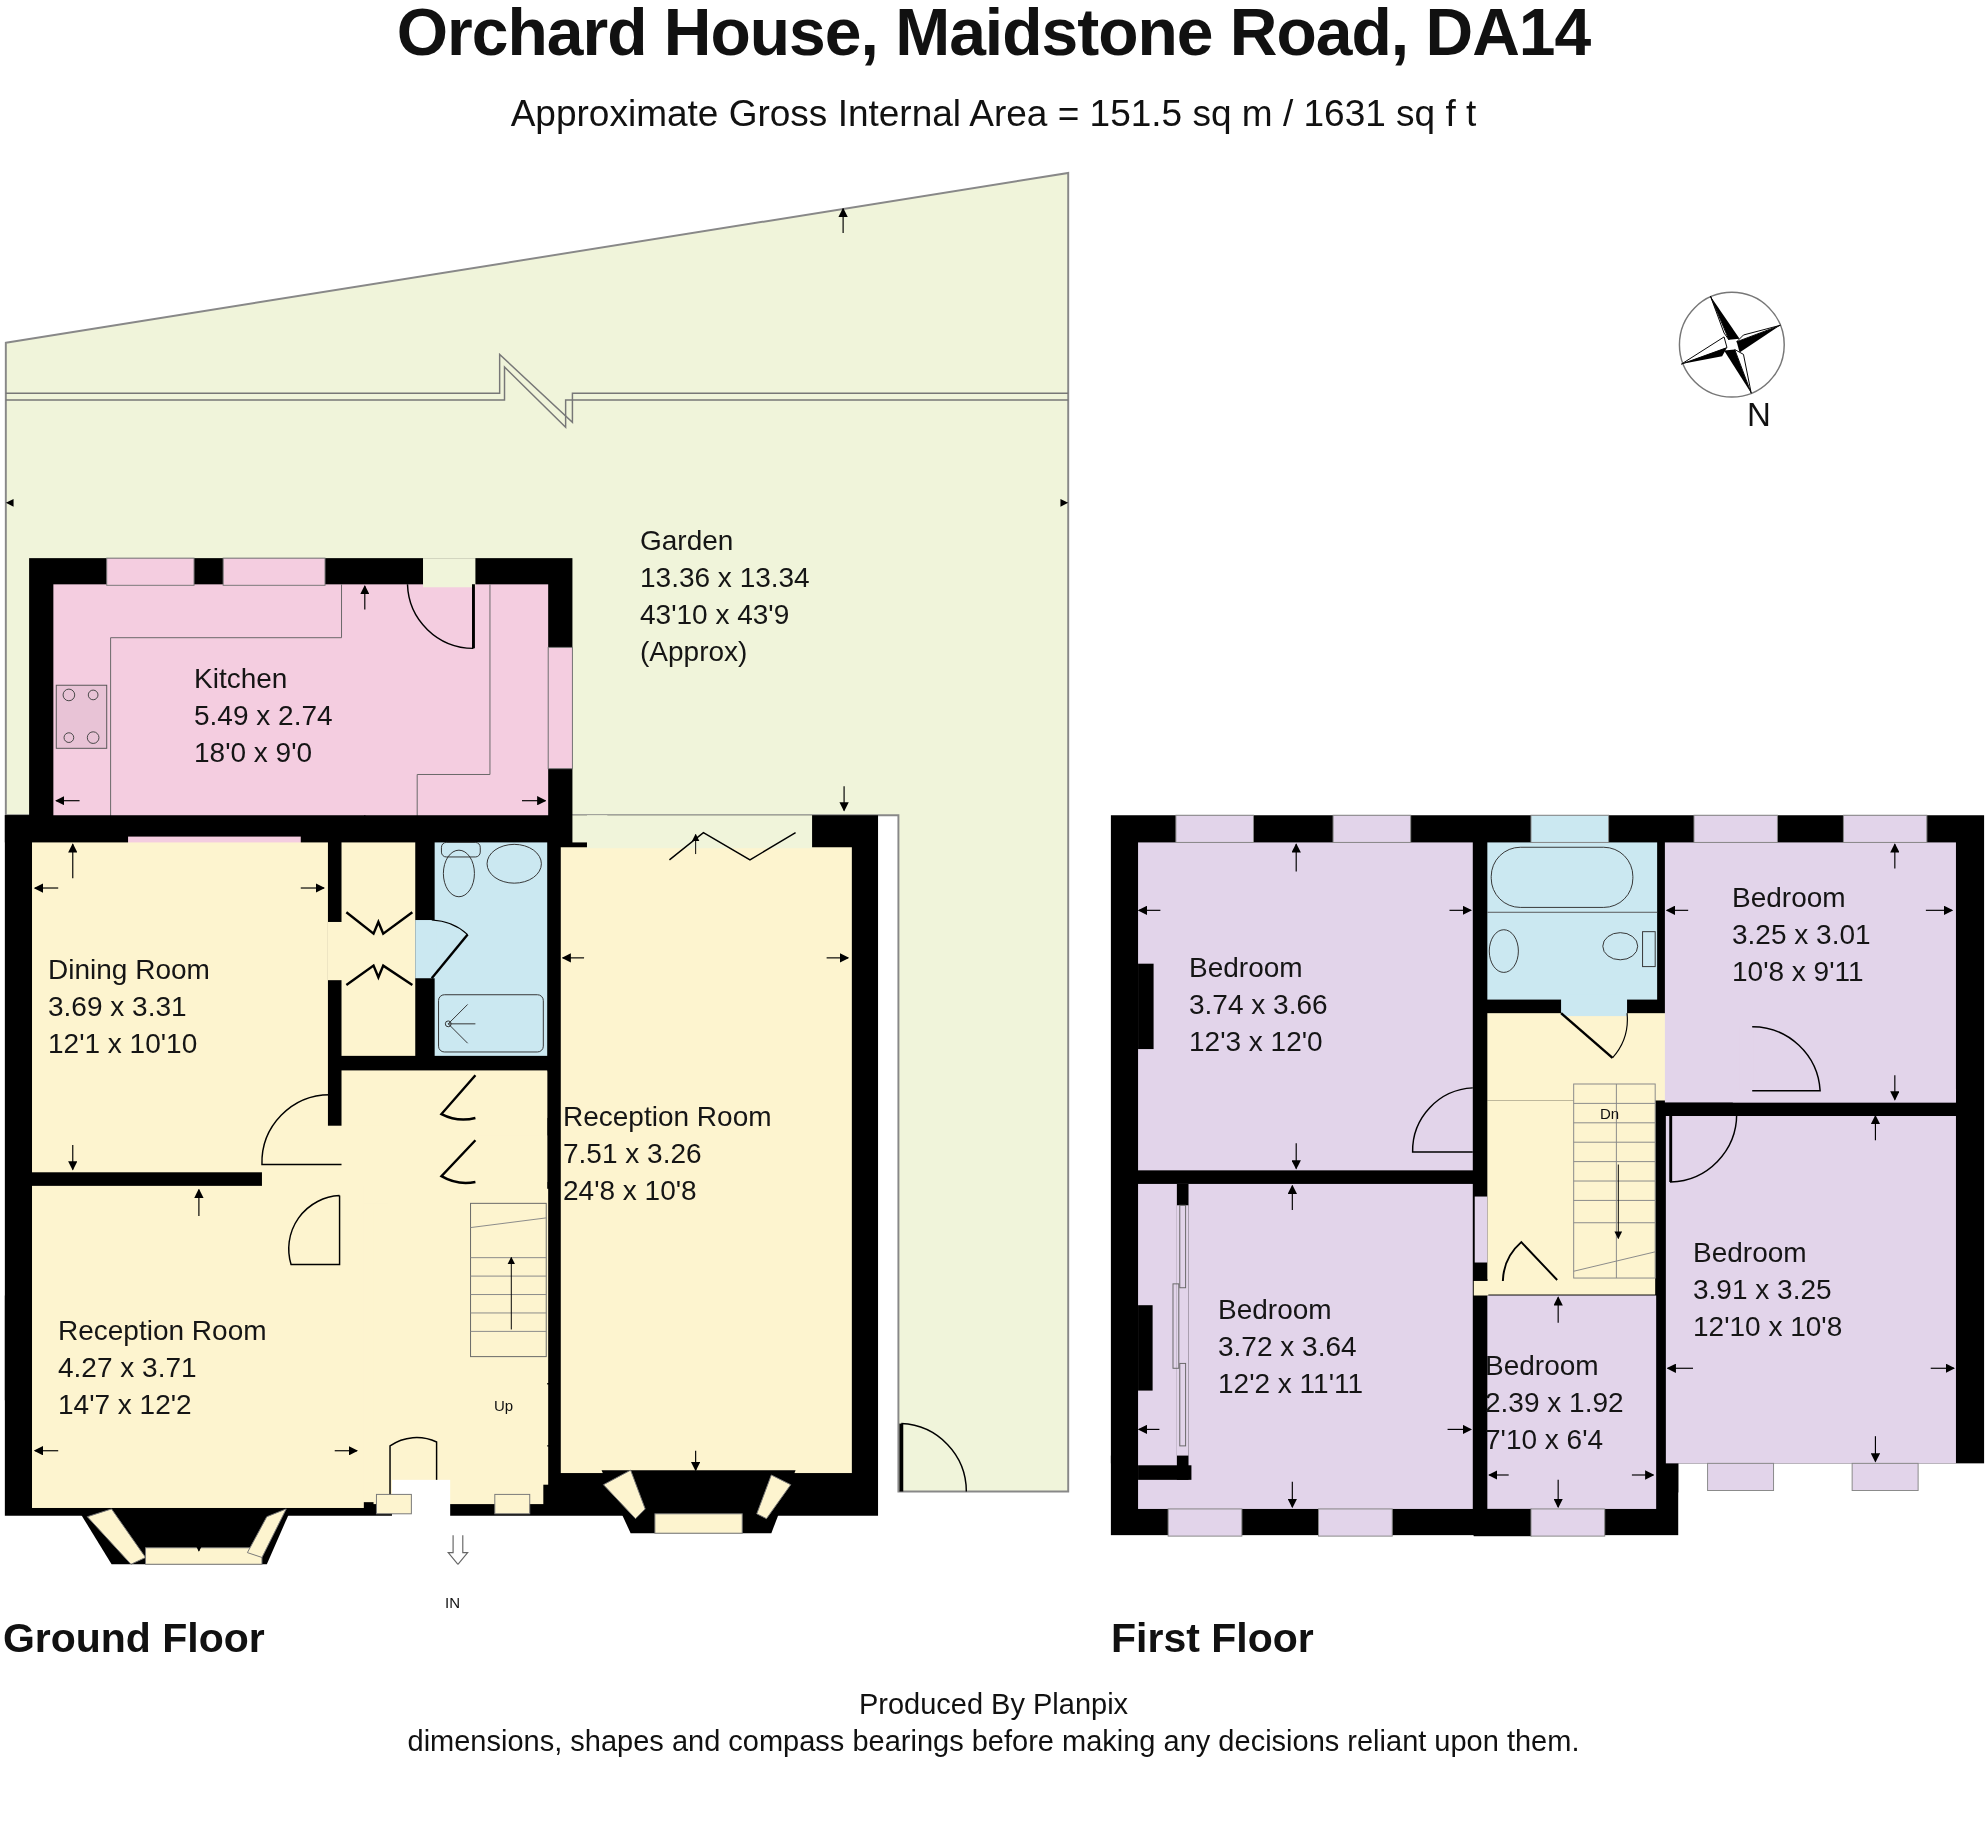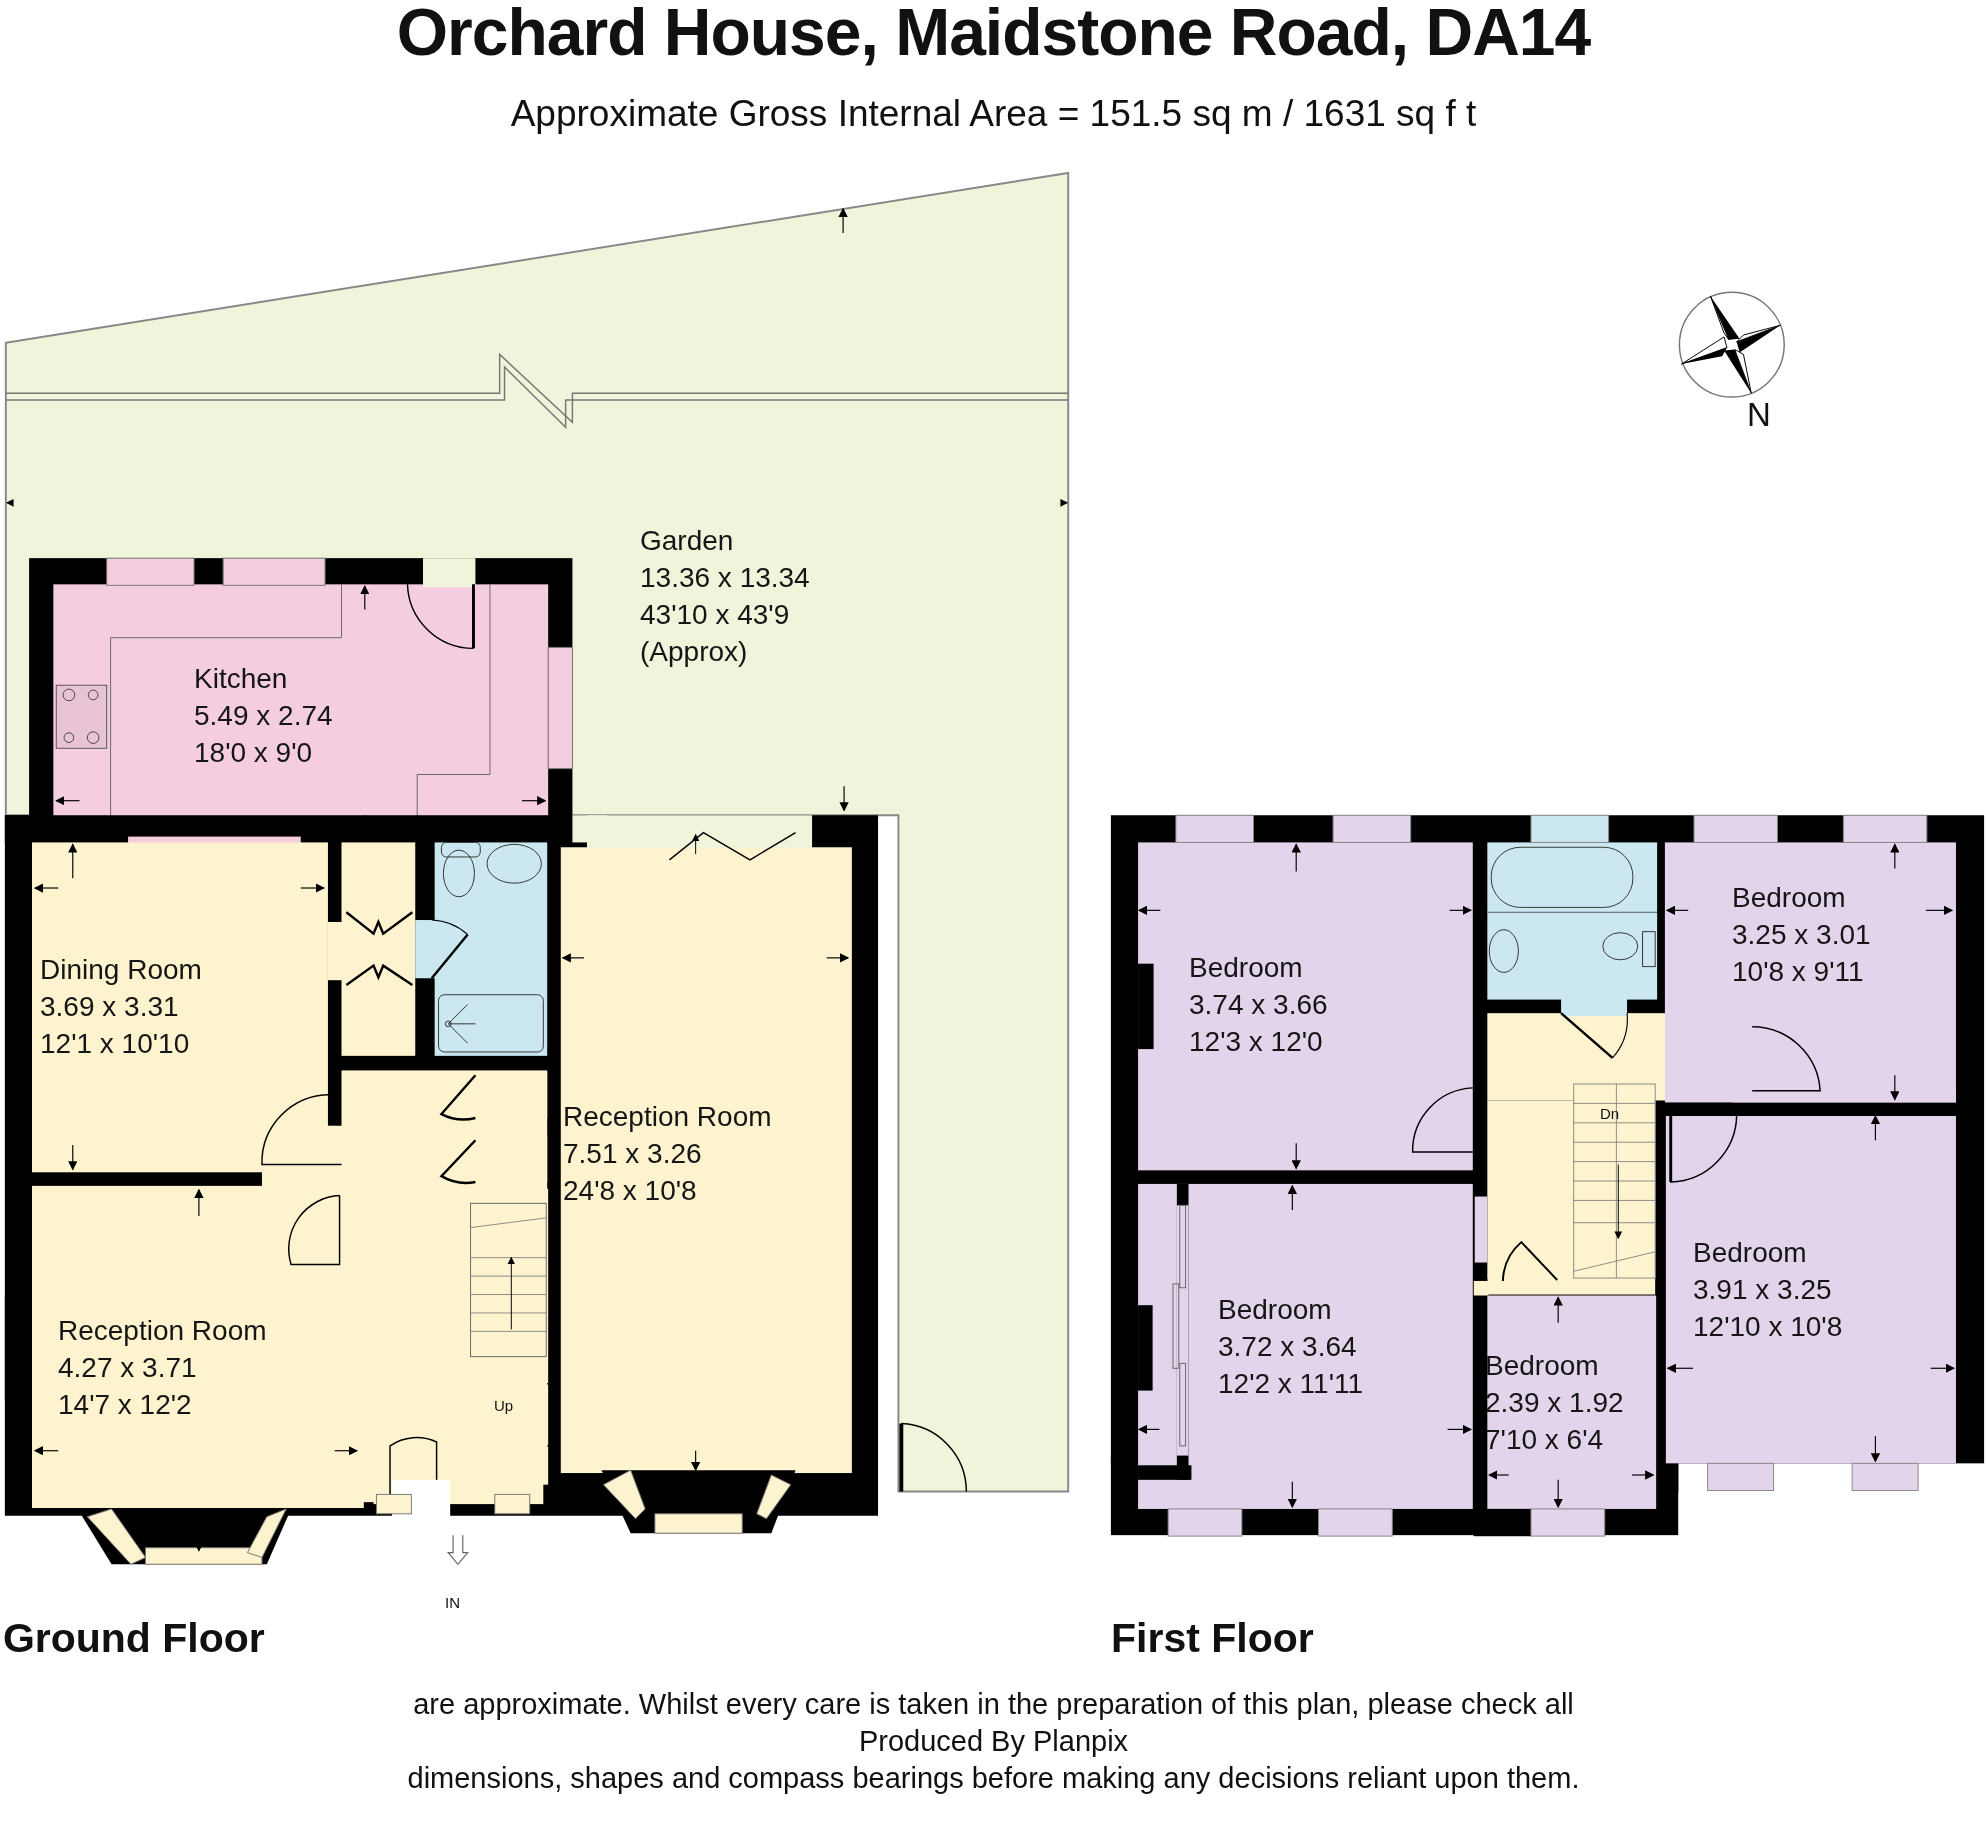--- a/index.html
+++ b/index.html
@@ -262,21 +262,21 @@
   <span>Garden</span>
   <span>13.36 x 13.34</span>
   <span>43'10 x 43'9</span>
   <span>(Approx)</span>
 </div>
 <div class="lbl" style="left:194px; top:660px; width:213px;">
   <span>Kitchen</span>
   <span>5.49 x 2.74</span>
   <span>18'0 x 9'0</span>
 </div>
-<div class="lbl" style="left:40px; top:951px; width:243px;">
+<div class="lbl" style="left:48px; top:951px; width:243px;">
   <span>Dining Room</span>
   <span>3.69 x 3.31</span>
   <span>12'1 x 10'10</span>
 </div>
 <div class="lbl" style="left:563px; top:1098px; width:281px;">
   <span>Reception Room</span>
   <span>7.51 x 3.26</span>
   <span>24'8 x 10'8</span>
 </div>
 <div class="lbl" style="left:58px; top:1312px; width:291px;">
@@ -313,17 +313,16 @@
   <span>7'10 x 6'4</span>
 </div>
 <div class="tiny" style="left:1600px; top:1062px;">Dn</div>
 
 <div class="compass-n">N</div>
 
 <div class="floor-label" style="left:2.9px; top:1615px;">Ground Floor</div>
 <div class="floor-label" style="left:1111px; top:1615px;">First Floor</div>
 
 <div class="disclaimer">
-  <span>are approximate. Whilst every care is taken in the preparation of this plan, please check all</span>
   <span>Produced By Planpix</span>
   <span>dimensions, shapes and compass bearings before making any decisions reliant upon them.</span>
 </div>
 
 
 </body></html>

